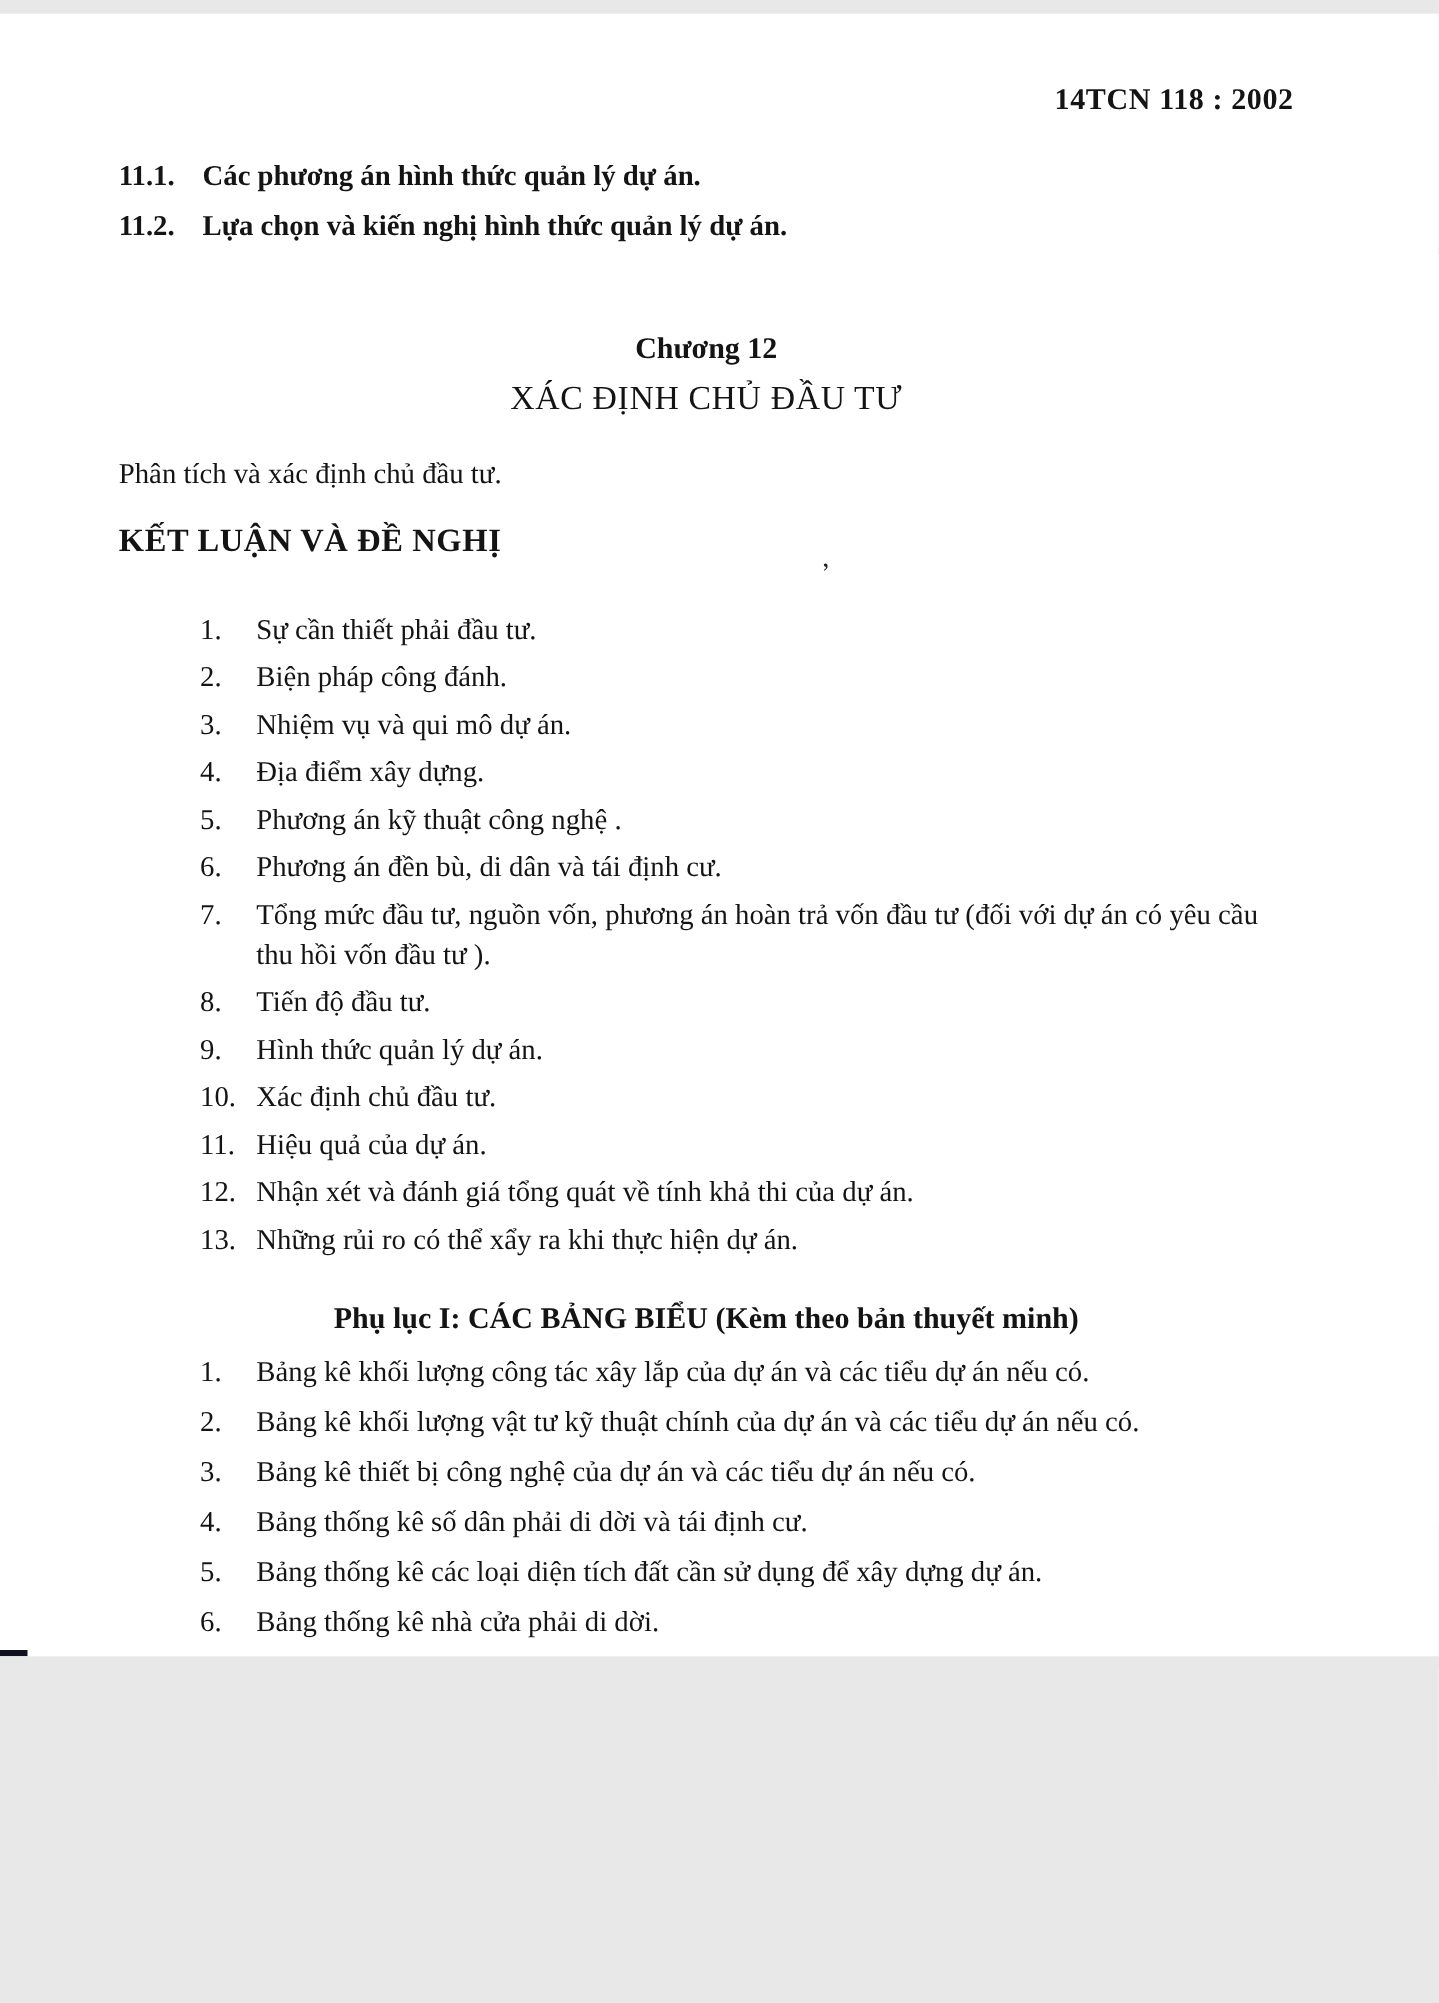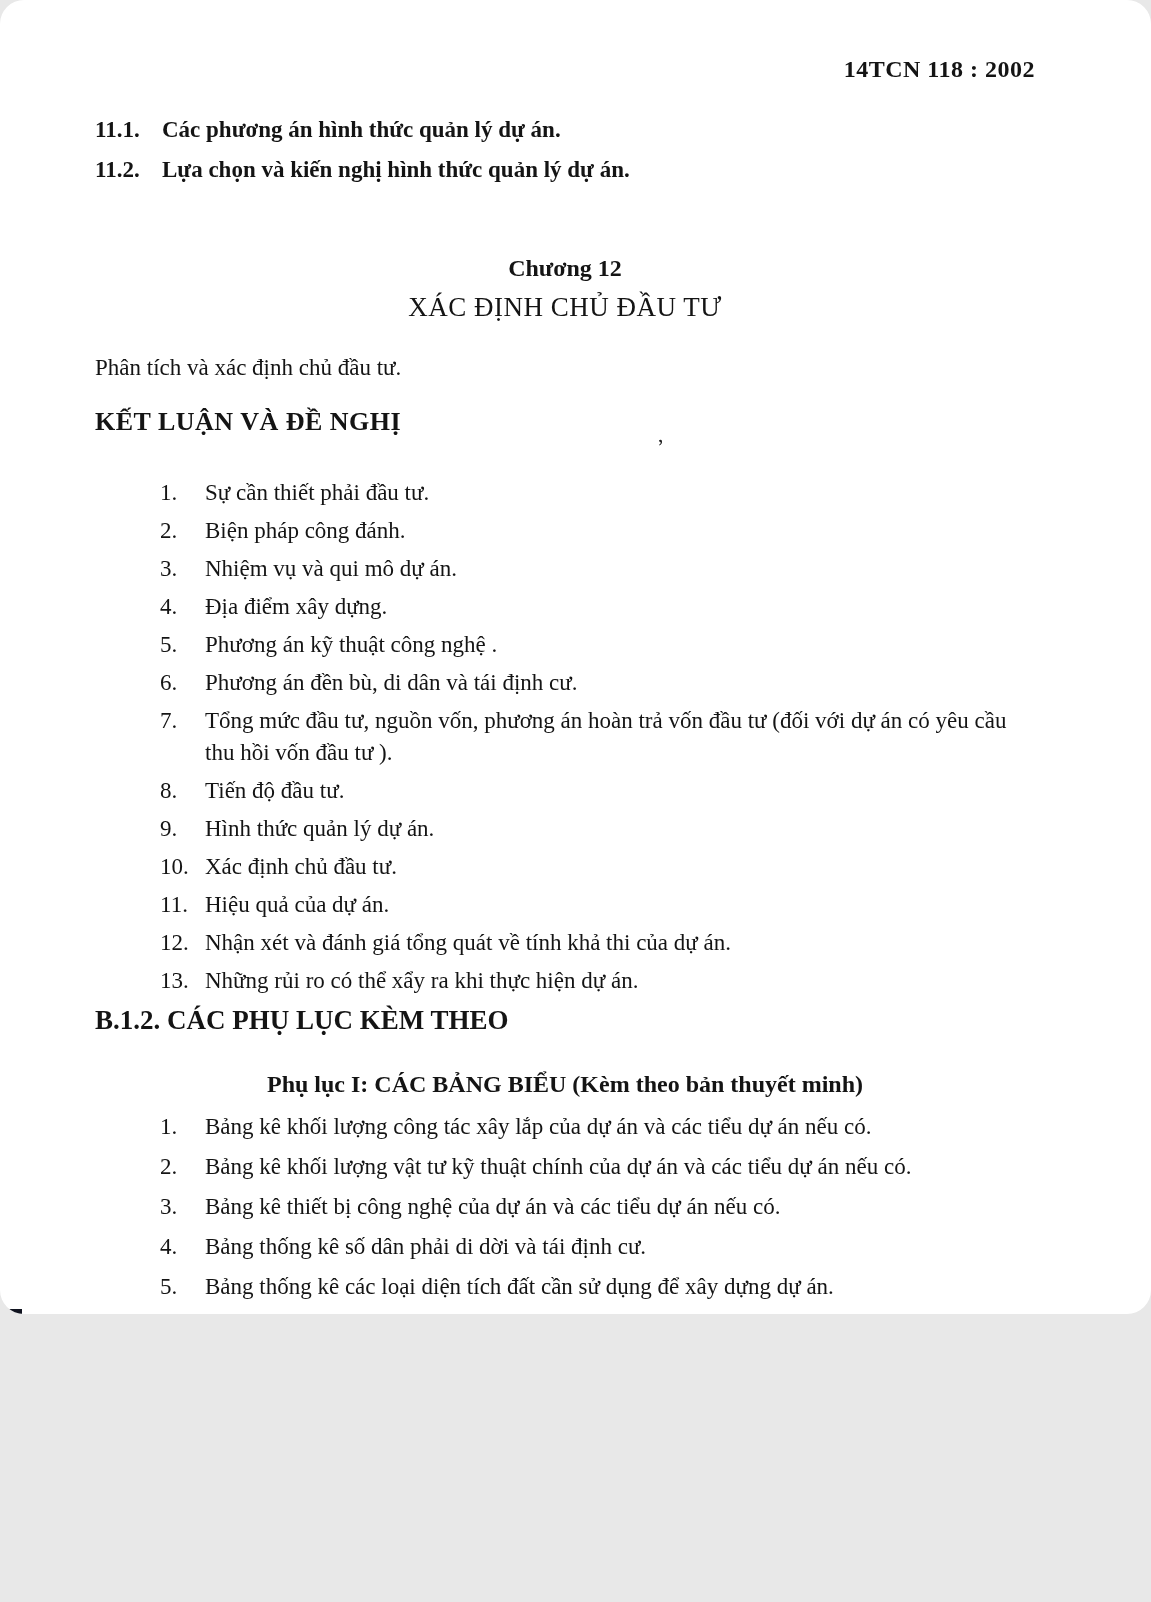--- a/index.html
+++ b/index.html
@@ -1,24 +1,23 @@
 <!DOCTYPE html>
 <html lang="vi"><head>
 <meta charset="utf-8">
 <style>
   html,body{margin:0;padding:0;background:#e8e8e8;}
   .page{
     position:relative;
     width:1151px;height:1314px;
-    margin:0 auto;
+    margin:11px auto;
     background:#ffffff;
     font-family:"Liberation Serif","DejaVu Serif",serif;
     color:#141414;
     overflow:hidden;
-    border-radius:24px;
   }
   .content{padding:0 116px 0 95px;}
 
   .doc-code{
     margin-top:55px;
     text-align:right;
     font-weight:bold;
     font-size:24px;
     line-height:28px;
     letter-spacing:.5px;
@@ -193,21 +192,20 @@
       <li>
           <span class="li-num">12.</span>
           <span class="li-text">Nhận xét và đánh giá tổng quát về tính khả thi của dự án.</span>
         </li>
       <li>
           <span class="li-num">13.</span>
           <span class="li-text">Những rủi ro có thể xẩy ra khi thực hiện dự án.</span>
         </li>
     </ol>
 
-    <h2 class="appendix-heading">B.1.2. CÁC PHỤ LỤC KÈM THEO</h2>
     <div class="appendix-subheading">Phụ lục I: CÁC BẢNG BIỂU (Kèm theo bản thuyết minh)</div>
 
     <ol class="doc-list appendix-list">
       <li>
           <span class="li-num">1.</span>
           <span class="li-text">Bảng kê khối lượng công tác xây lắp của dự án và các tiểu dự án nếu có.</span>
         </li>
       <li>
           <span class="li-num">2.</span>
           <span class="li-text">Bảng kê khối lượng vật tư kỹ thuật chính của dự án và các tiểu dự án nếu có.</span>

